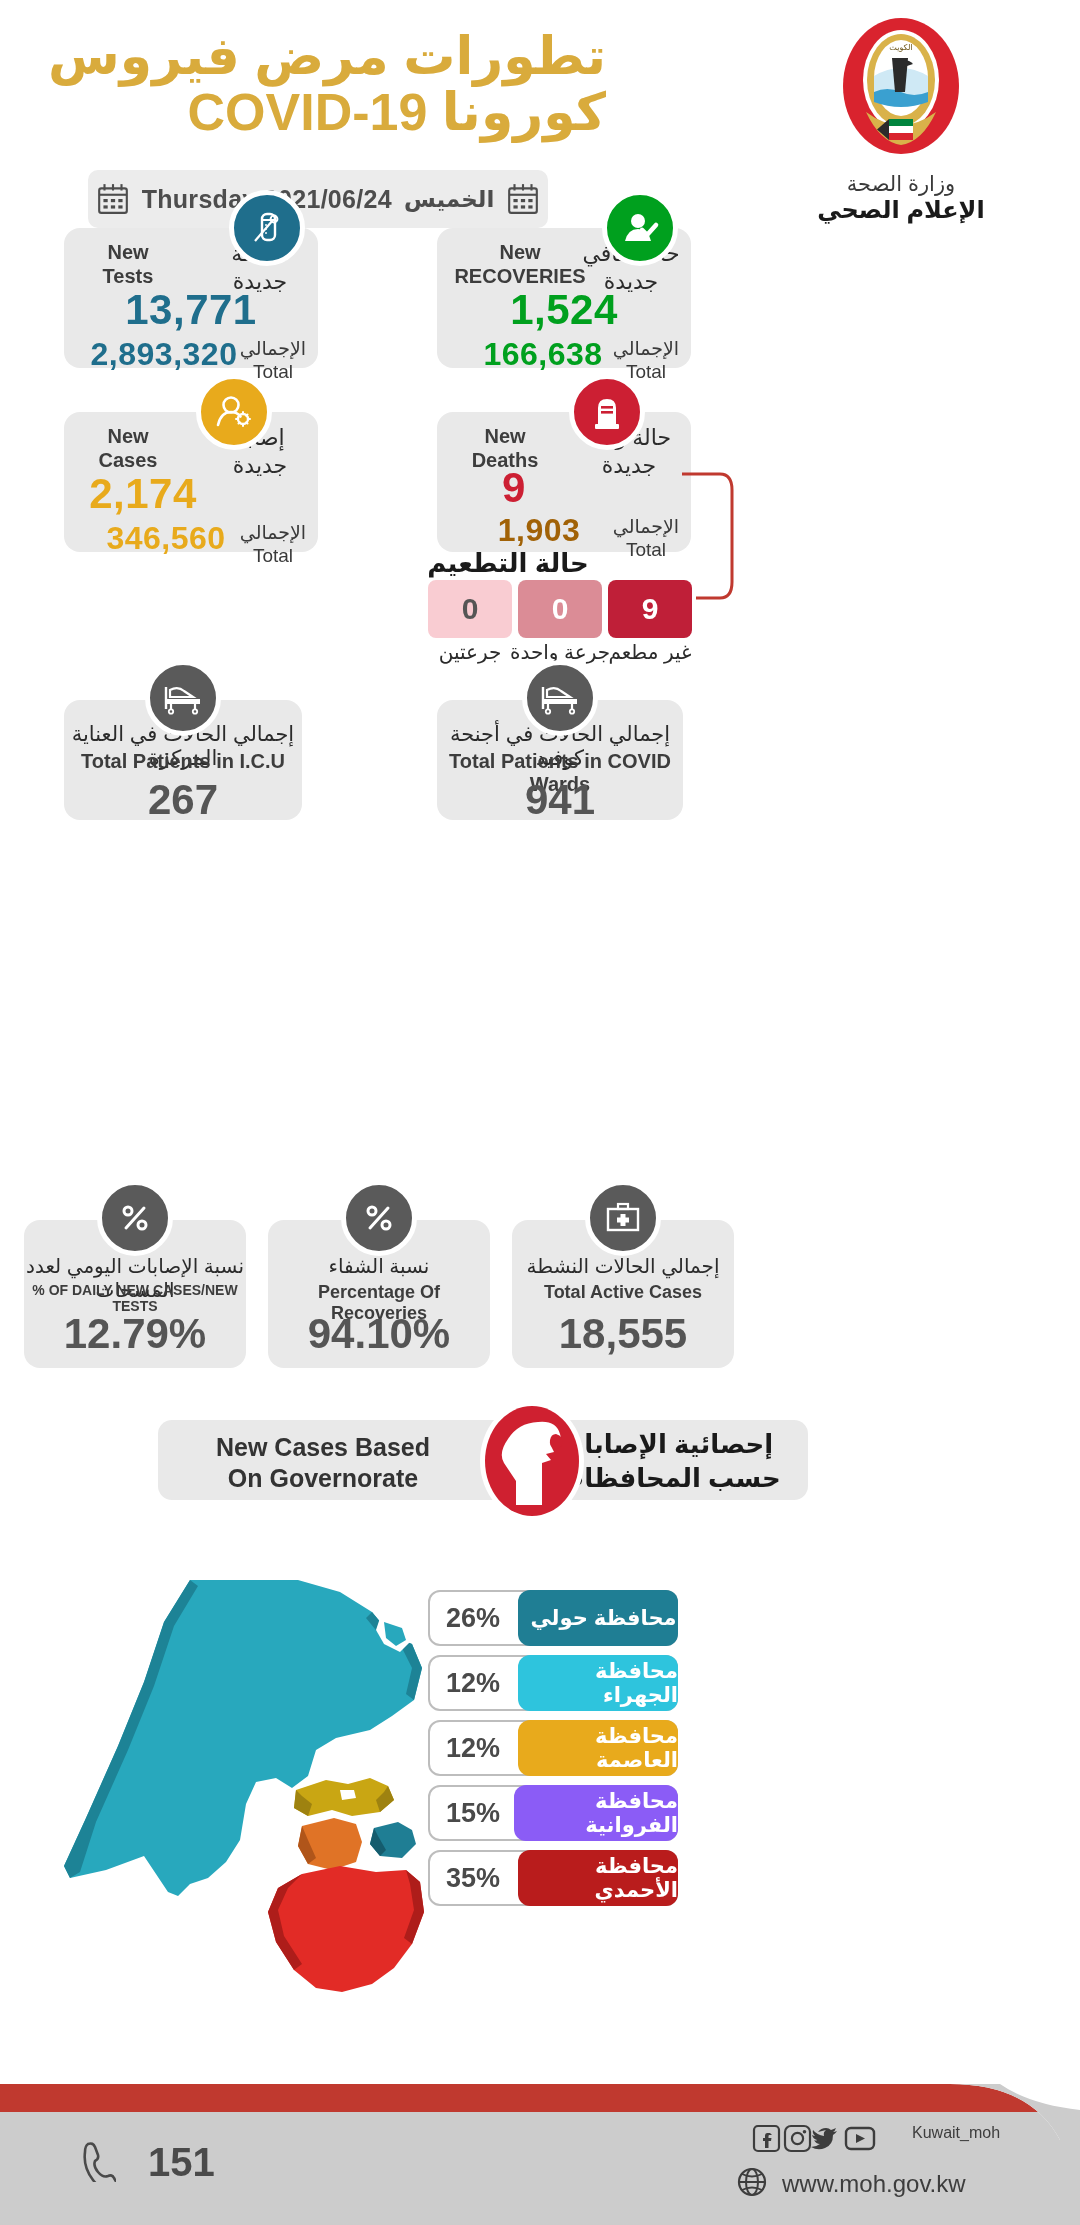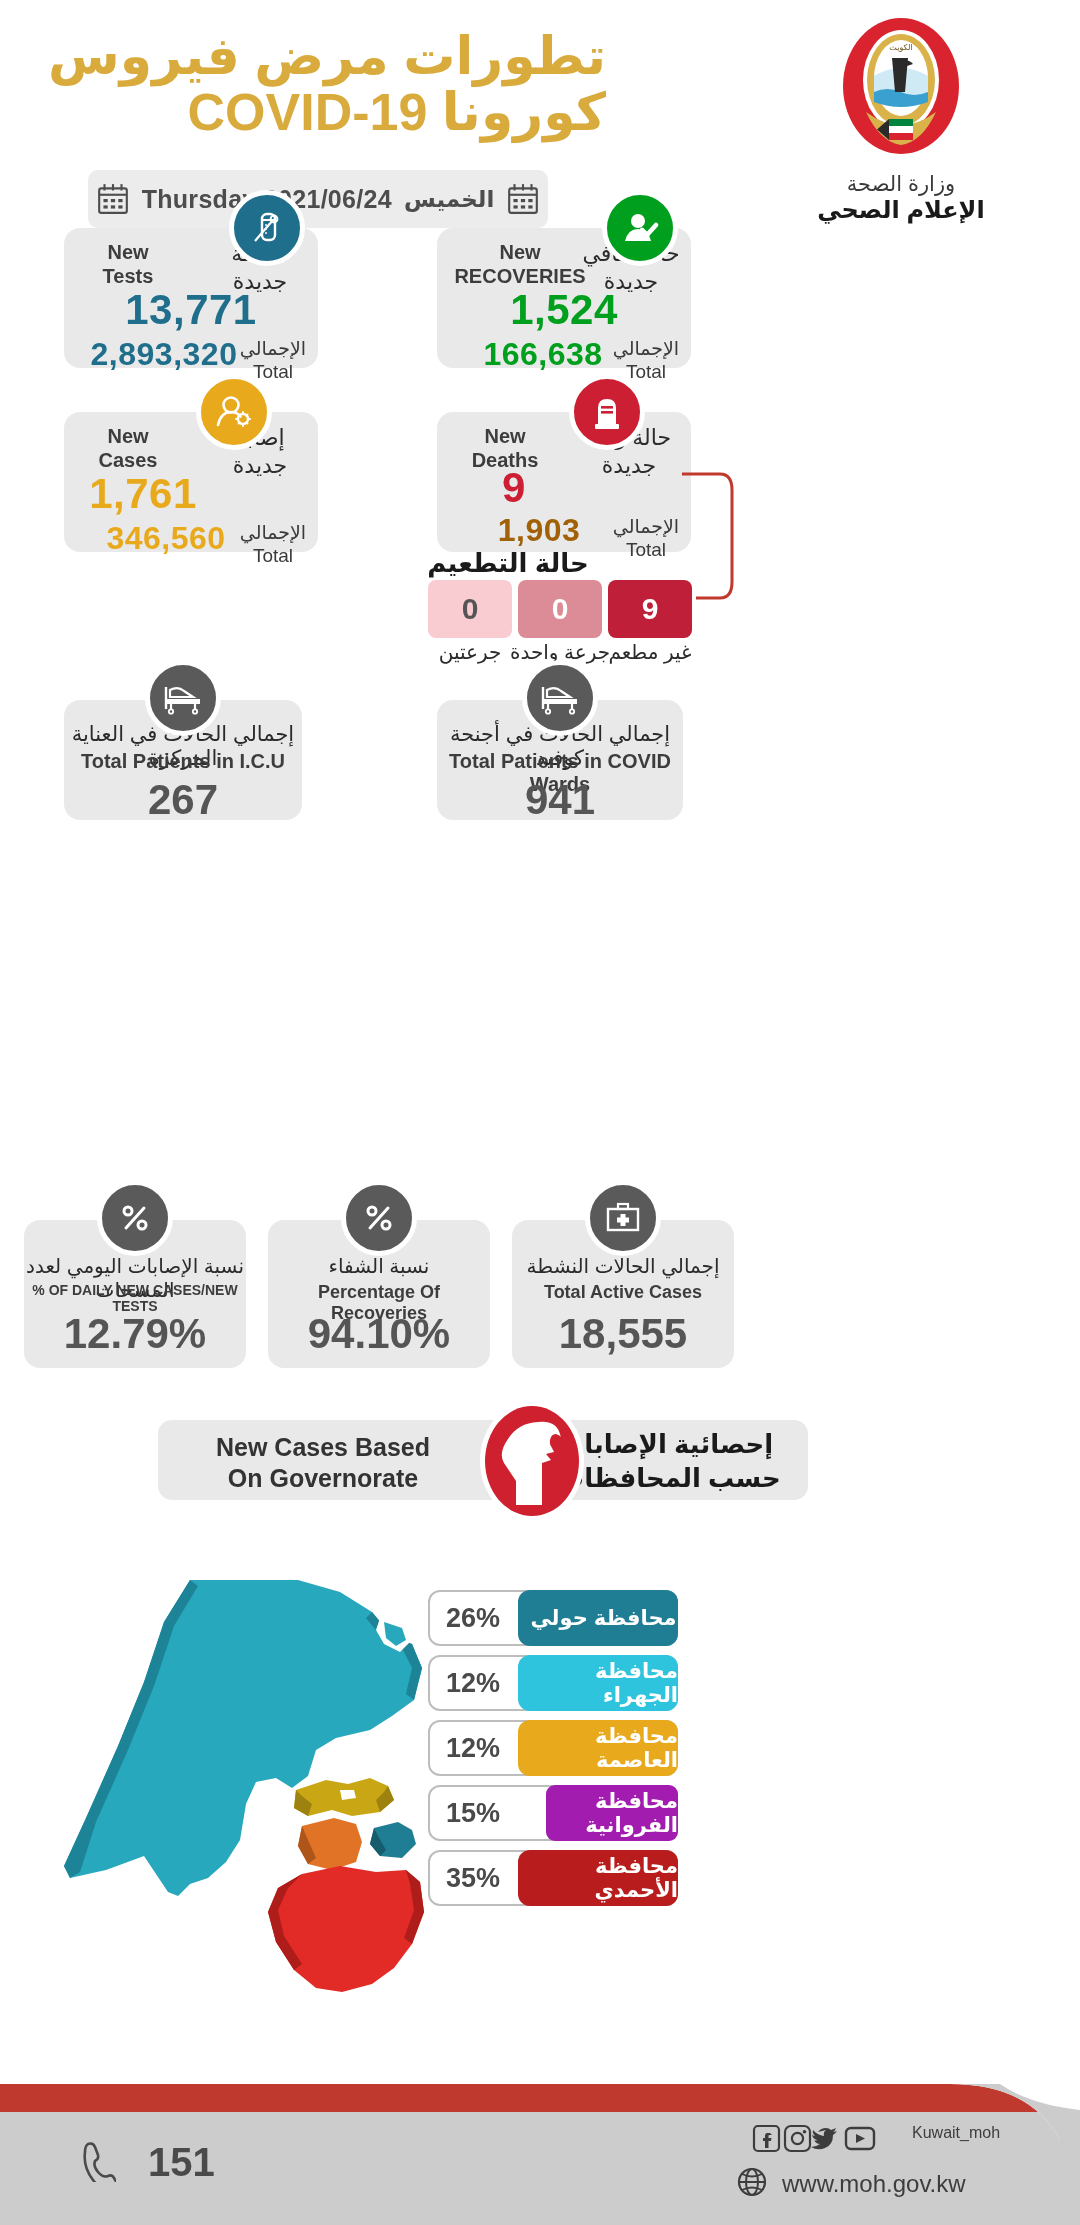--- a/index.html
+++ b/index.html
@@ -217,21 +217,21 @@
       </svg>
     </div>
     <div class="lbl-en" style="left:16px; top:12px; width:96px;">
       <div>New</div>
       <div>Cases</div>
     </div>
     <div class="lbl-ar" style="right:8px; top:12px; width:100px;">
       <div>إصابة</div>
       <div>جديدة</div>
     </div>
-    <div class="num-new" style="left:-48px; top:58px; width:254px; text-align:center; color:#e8aa1c;">1,761</div>
+    <div class="num-new" style="left:-48px; top:58px; width:254px; text-align:center; color:#e8aa1c;">2,174</div>
     <div class="num-tot" style="left:-48px; top:108px; width:300px; text-align:center; color:#e8aa1c;">346,560</div>
     <div class="tot-lab" style="right:6px; top:110px; width:78px;">
       <div>الإجمالي</div>
       <div>Total</div>
     </div>
   </div>
 
   <div class="card" style="left:437px; top:412px; width:254px; height:140px;">
     <div class="card-badge" style="background:#cc1f33; left:132px; transform:none; top:-38px; border-radius:50%;">
       <svg width="36" height="40" viewBox="0 0 36 40">
@@ -410,21 +410,21 @@
   <div class="bar-row" style="top:1720px;">
     <div class="bar-outline"></div>
     <div class="bar-fill" style="width:160px; background:#e8aa1c;">
       <span>محافظة العاصمة</span>
     </div>
     <div class="bar-pct">12%</div>
   </div>
 
   <div class="bar-row" style="top:1785px;">
     <div class="bar-outline"></div>
-    <div class="bar-fill" style="width:132px; background:#a21caf;border-radius:9px;">
+    <div class="bar-fill" style="width:164px; background:#8b5cf6;">
       <span>محافظة الفروانية</span>
     </div>
     <div class="bar-pct">15%</div>
   </div>
 
   <div class="bar-row" style="top:1850px;">
     <div class="bar-outline"></div>
     <div class="bar-fill" style="width:160px; background:#b91c1c;">
       <span>محافظة الأحمدي</span>
     </div>

